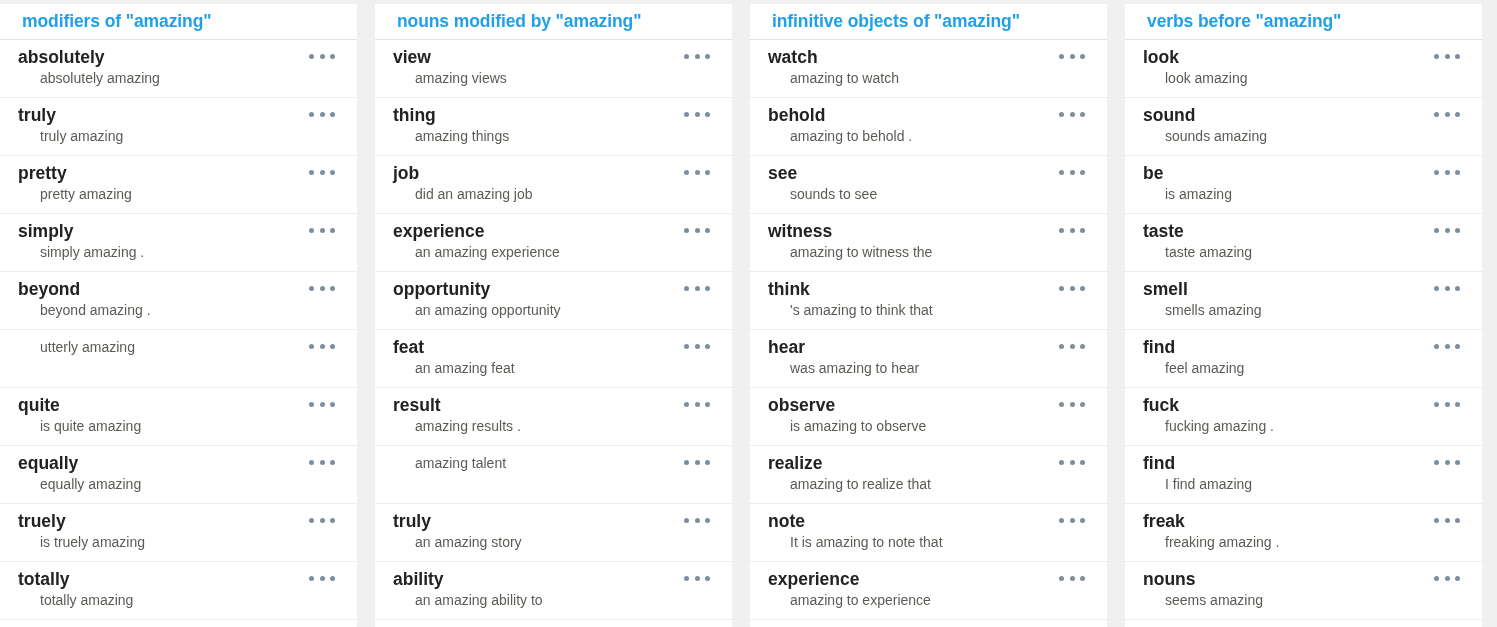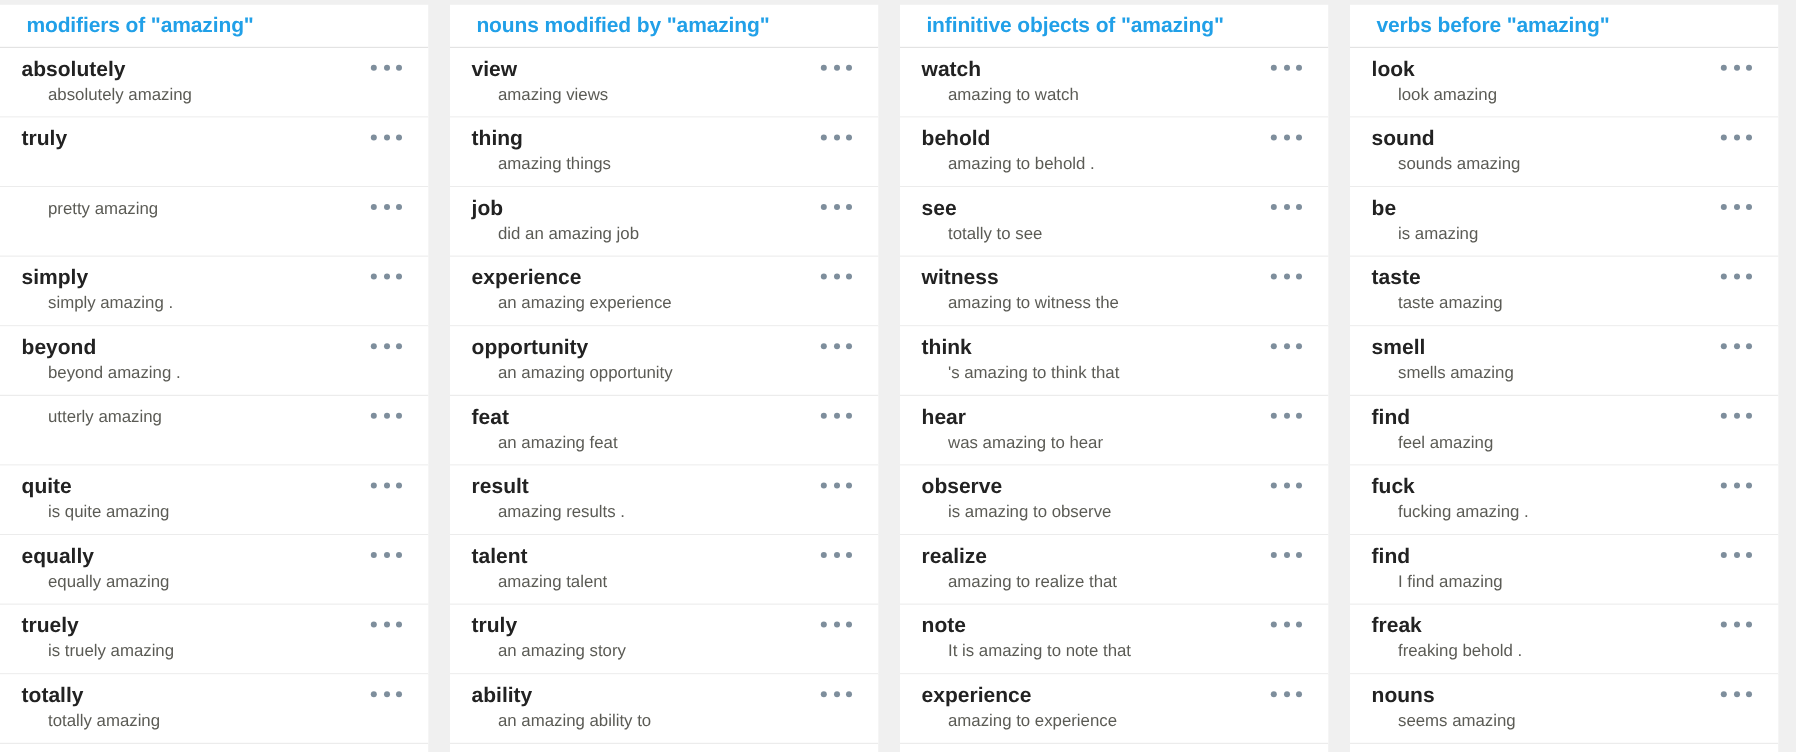--- a/index.html
+++ b/index.html
@@ -124,27 +124,29 @@
           <div class="row-word">absolutely</div>
           <div class="row-example">absolutely amazing</div>
           <div class="row-menu">
             <span></span>
             <span></span>
             <span></span>
           </div>
         </div>
         <div class="row">
           <div class="row-word">truly</div>
-          <div class="row-menu">
-            <span></span>
-            <span></span>
-            <span></span>
-          </div>
-        </div>
-        <div class="row">
+          <div class="row-example">truly amazing</div>
+          <div class="row-menu">
+            <span></span>
+            <span></span>
+            <span></span>
+          </div>
+        </div>
+        <div class="row">
+          <div class="row-word">pretty</div>
           <div class="row-example">pretty amazing</div>
           <div class="row-menu">
             <span></span>
             <span></span>
             <span></span>
           </div>
         </div>
         <div class="row">
           <div class="row-word">simply</div>
           <div class="row-example">simply amazing .</div>
@@ -272,21 +274,20 @@
         <div class="row">
           <div class="row-word">result</div>
           <div class="row-example">amazing results .</div>
           <div class="row-menu">
             <span></span>
             <span></span>
             <span></span>
           </div>
         </div>
         <div class="row">
-          <div class="row-word">talent</div>
           <div class="row-example">amazing talent</div>
           <div class="row-menu">
             <span></span>
             <span></span>
             <span></span>
           </div>
         </div>
         <div class="row">
           <div class="row-word">truly</div>
           <div class="row-example">an amazing story</div>
@@ -326,21 +327,21 @@
           <div class="row-word">behold</div>
           <div class="row-example">amazing to behold .</div>
           <div class="row-menu">
             <span></span>
             <span></span>
             <span></span>
           </div>
         </div>
         <div class="row">
           <div class="row-word">see</div>
-          <div class="row-example">totally to see</div>
+          <div class="row-example">sounds to see</div>
           <div class="row-menu">
             <span></span>
             <span></span>
             <span></span>
           </div>
         </div>
         <div class="row">
           <div class="row-word">witness</div>
           <div class="row-example">amazing to witness the</div>
           <div class="row-menu">
@@ -478,21 +479,21 @@
           <div class="row-word">find</div>
           <div class="row-example">I find amazing</div>
           <div class="row-menu">
             <span></span>
             <span></span>
             <span></span>
           </div>
         </div>
         <div class="row">
           <div class="row-word">freak</div>
-          <div class="row-example">freaking behold .</div>
+          <div class="row-example">freaking amazing .</div>
           <div class="row-menu">
             <span></span>
             <span></span>
             <span></span>
           </div>
         </div>
         <div class="row">
           <div class="row-word">nouns</div>
           <div class="row-example">seems amazing</div>
           <div class="row-menu">

